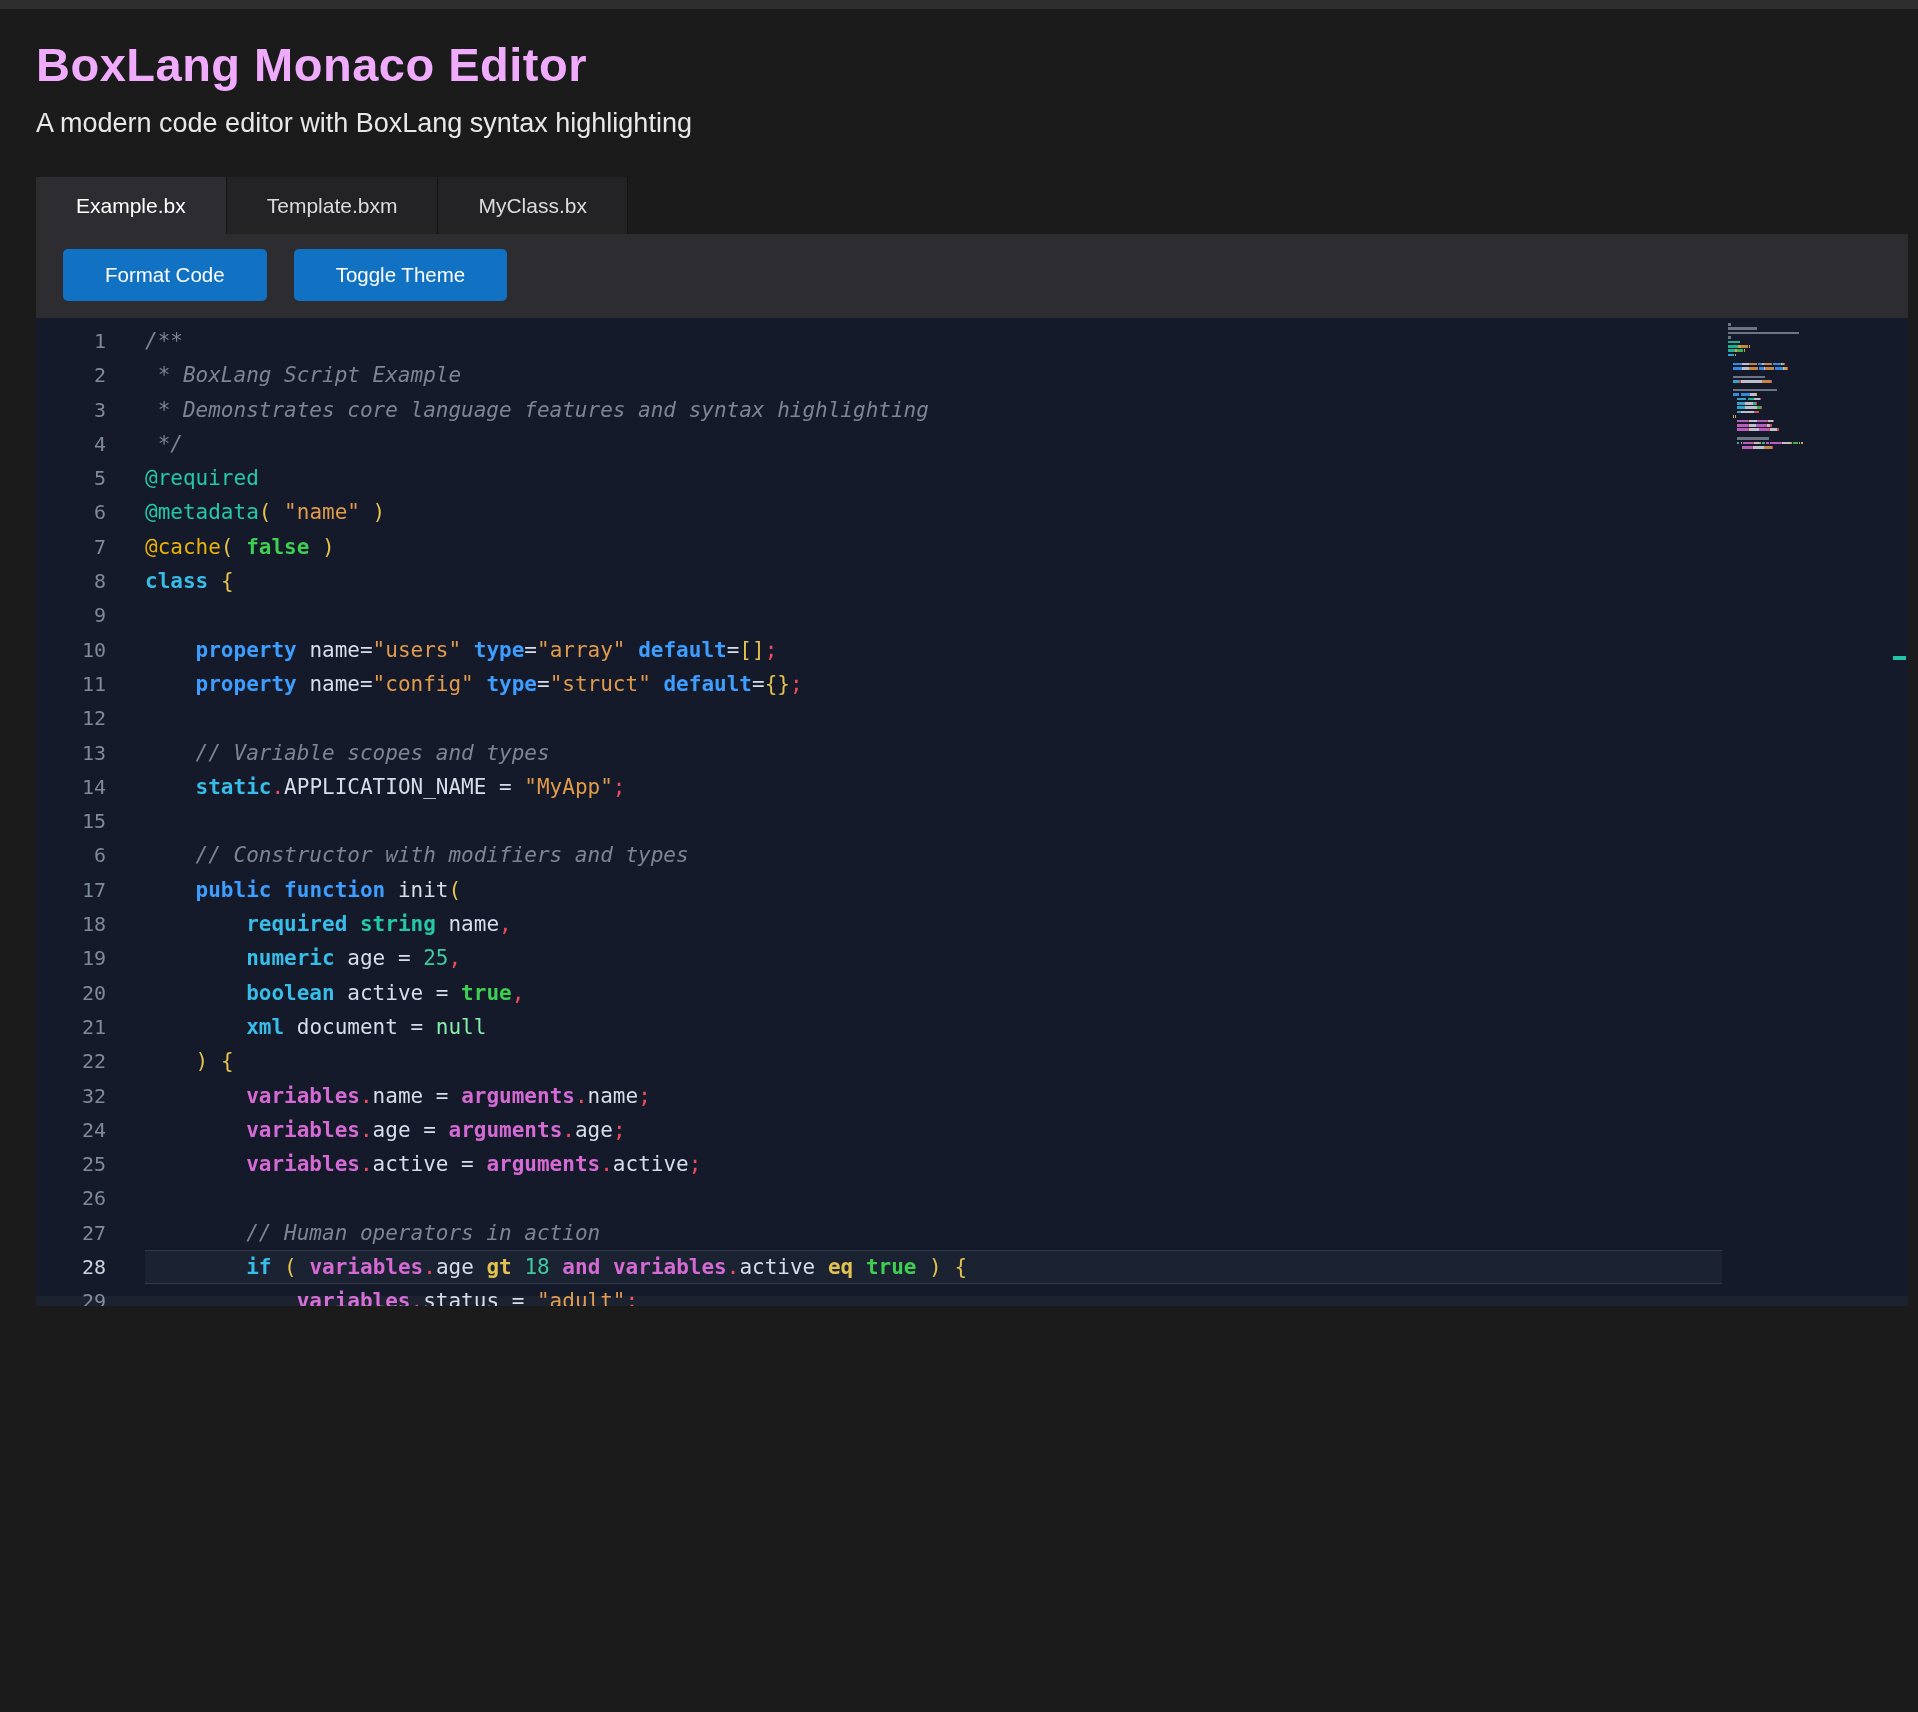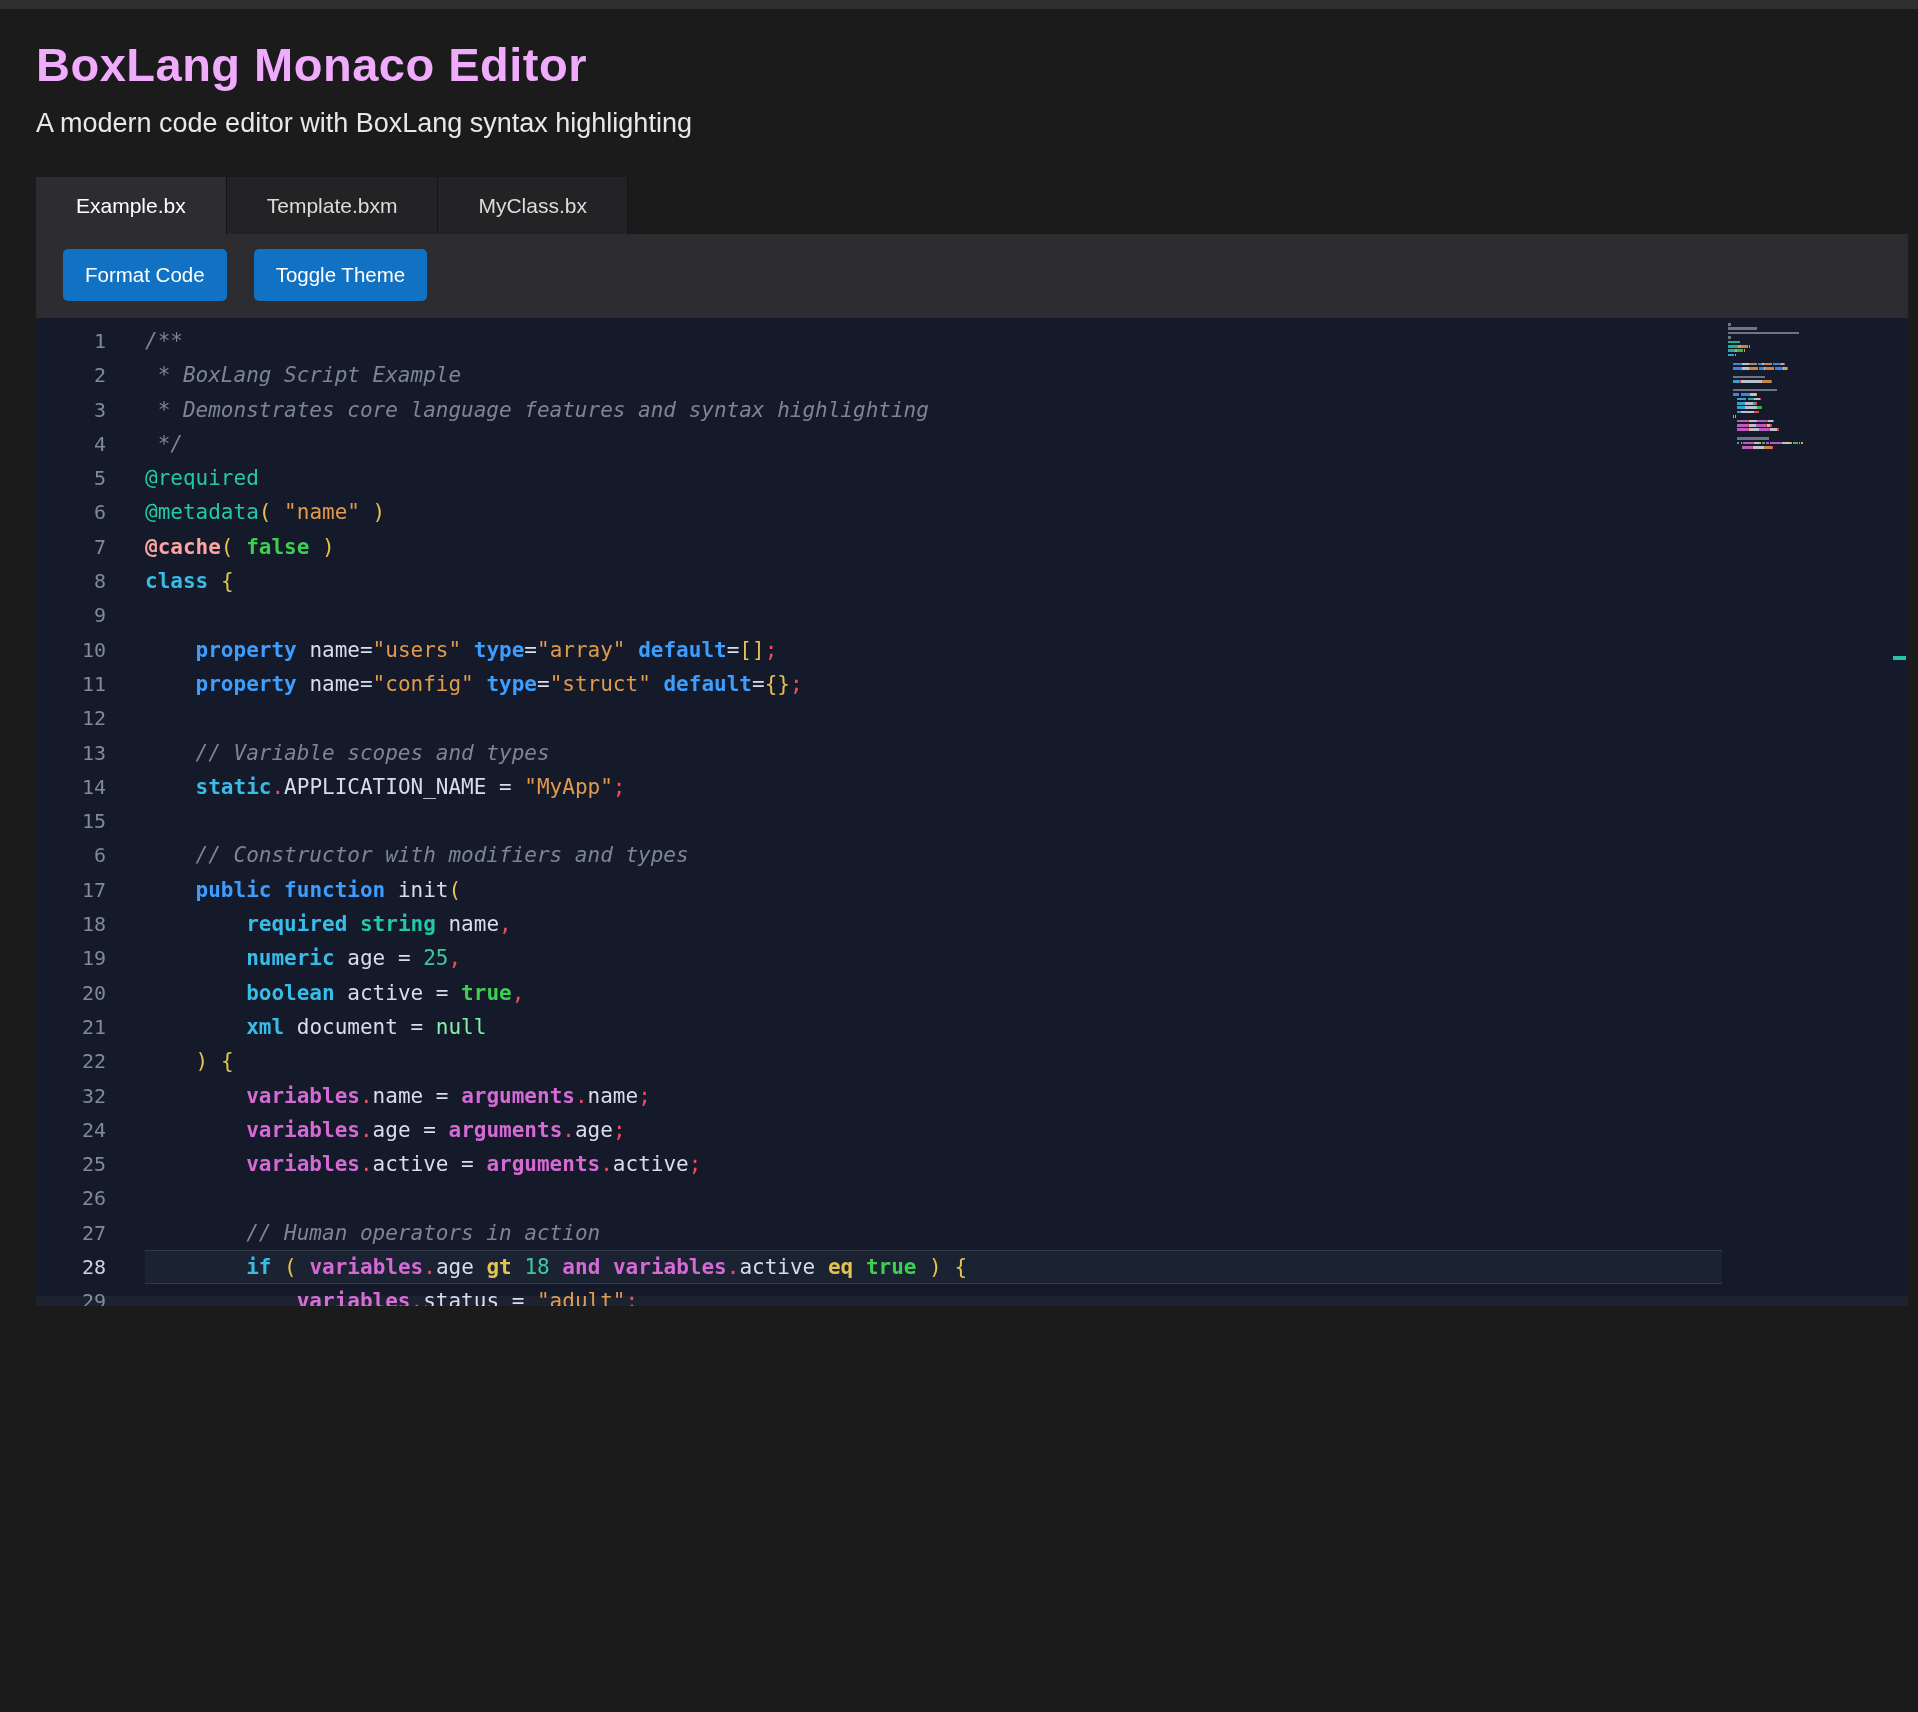--- a/index.html
+++ b/index.html
@@ -19,21 +19,21 @@
   .tab {
     padding: 0 40px; height: 57px; line-height: 57px;
     font-size: 21px; color: #dcdcdc; background: #232325;
     border-right: 1px solid #141414; cursor: pointer; white-space: nowrap;
   }
   .tab.active { background: #2d2d31; color: #ffffff; }
 
   .toolbar { background: #2d2d31; padding: 15px 0 17px 27px; display: flex; gap: 27px; }
   .btn {
     border: none; border-radius: 5px; color: #fff;
-    font-size: 20.5px; font-family: inherit; padding: 14px 22px; cursor: pointer;
+    font-size: 20.5px; font-family: inherit; padding: 14px 42px; cursor: pointer;
   }
 
   .editor {
     position: relative; height: 988px; overflow: hidden;
     font-family: "DejaVu Sans Mono", monospace;
   }
   .gutter { position: absolute; top: 6px; left: 0; width: 70px; text-align: right; }
   .ln-num { height: 34.3px; line-height: 34.3px; font-size: 20px; }
   .code { position: absolute; top: 6px; left: 0; right: 186px; padding-left: 109px; }
   .code-line {
@@ -107,21 +107,21 @@
         <div class="ln-num" style="color: rgb(205, 211, 220);">28</div>
         <div class="ln-num">29</div>
       </div>
     <div class="code">
         <div class="code-line"><span style="color: rgb(125, 133, 149); font-style: italic;">/**</span></div>
         <div class="code-line"><span style="color: rgb(125, 133, 149); font-style: italic;"> * BoxLang Script Example</span></div>
         <div class="code-line"><span style="color: rgb(125, 133, 149); font-style: italic;"> * Demonstrates core language features and syntax highlighting</span></div>
         <div class="code-line"><span style="color: rgb(125, 133, 149); font-style: italic;"> */</span></div>
         <div class="code-line"><span style="color: rgb(36, 200, 168);">@required</span></div>
         <div class="code-line"><span style="color: rgb(36, 200, 168); margin-top: 36px;">@metadata</span><span style="color: rgb(227, 194, 79);">( </span><span style="color: rgb(226, 154, 75);">"name"</span><span style="color: rgb(216, 222, 233);"> </span><span style="color: rgb(227, 194, 79);">)</span></div>
-        <div class="code-line"><span style="color: #fca5a5; font-weight: bold;">@cache</span><span style="color: rgb(227, 194, 79);">( </span><span style="color: rgb(62, 207, 82); font-weight: bold;">false</span><span style="color: rgb(216, 222, 233);"> </span><span style="color: rgb(227, 194, 79);">)</span></div>
+        <div class="code-line"><span style="color: #eab308;">@cache</span><span style="color: rgb(227, 194, 79);">( </span><span style="color: rgb(62, 207, 82); font-weight: bold;">false</span><span style="color: rgb(216, 222, 233);"> </span><span style="color: rgb(227, 194, 79);">)</span></div>
         <div class="code-line"><span style="color: rgb(56, 188, 232); font-weight: bold;">class</span><span style="color: rgb(216, 222, 233);"> </span><span style="color: rgb(227, 194, 79);">{</span></div>
         <div class="code-line"></div>
         <div class="code-line"><span style="color: rgb(216, 222, 233);">    </span><span style="color: rgb(61, 158, 255); font-weight: bold;">property</span><span style="color: rgb(216, 222, 233);"> name</span><span style="color: rgb(216, 222, 233);">=</span><span style="color: rgb(226, 154, 75);">"users"</span><span style="color: rgb(216, 222, 233);"> </span><span style="color: rgb(61, 158, 255); font-weight: bold;">type</span><span style="color: rgb(216, 222, 233);">=</span><span style="color: rgb(226, 154, 75);">"array"</span><span style="color: rgb(216, 222, 233);"> </span><span style="color: rgb(61, 158, 255); font-weight: bold;">default</span><span style="color: rgb(216, 222, 233);">=</span><span style="color: rgb(227, 194, 79);">[]</span><span style="color: rgb(241, 76, 94);">;</span></div>
         <div class="code-line"><span style="color: rgb(216, 222, 233);">    </span><span style="color: rgb(61, 158, 255); font-weight: bold;">property</span><span style="color: rgb(216, 222, 233);"> name</span><span style="color: rgb(216, 222, 233);">=</span><span style="color: rgb(226, 154, 75);">"config"</span><span style="color: rgb(216, 222, 233);"> </span><span style="color: rgb(61, 158, 255); font-weight: bold;">type</span><span style="color: rgb(216, 222, 233);">=</span><span style="color: rgb(226, 154, 75);">"struct"</span><span style="color: rgb(216, 222, 233);"> </span><span style="color: rgb(61, 158, 255); font-weight: bold;">default</span><span style="color: rgb(216, 222, 233);">=</span><span style="color: rgb(227, 194, 79);">{}</span><span style="color: rgb(241, 76, 94);">;</span></div>
         <div class="code-line"></div>
         <div class="code-line"><span style="color: rgb(216, 222, 233);">    </span><span style="color: rgb(125, 133, 149); font-style: italic;">// Variable scopes and types</span></div>
         <div class="code-line"><span style="color: rgb(216, 222, 233);">    </span><span style="color: rgb(56, 188, 232); font-weight: bold;">static</span><span style="color: rgb(241, 76, 94);">.</span><span style="color: rgb(216, 222, 233);">APPLICATION_NAME</span><span style="color: rgb(216, 222, 233);"> = </span><span style="color: rgb(226, 154, 75);">"MyApp"</span><span style="color: rgb(241, 76, 94);">;</span></div>
         <div class="code-line"></div>
         <div class="code-line"><span style="color: rgb(216, 222, 233);">    </span><span style="color: rgb(125, 133, 149); font-style: italic;">// Constructor with modifiers and types</span></div>
         <div class="code-line"><span style="color: rgb(216, 222, 233);">    </span><span style="color: rgb(61, 158, 255); font-weight: bold;">public</span><span style="color: rgb(216, 222, 233);"> </span><span style="color: rgb(61, 158, 255); font-weight: bold;">function</span><span style="color: rgb(216, 222, 233);"> init</span><span style="color: rgb(227, 194, 79);">(</span></div>

